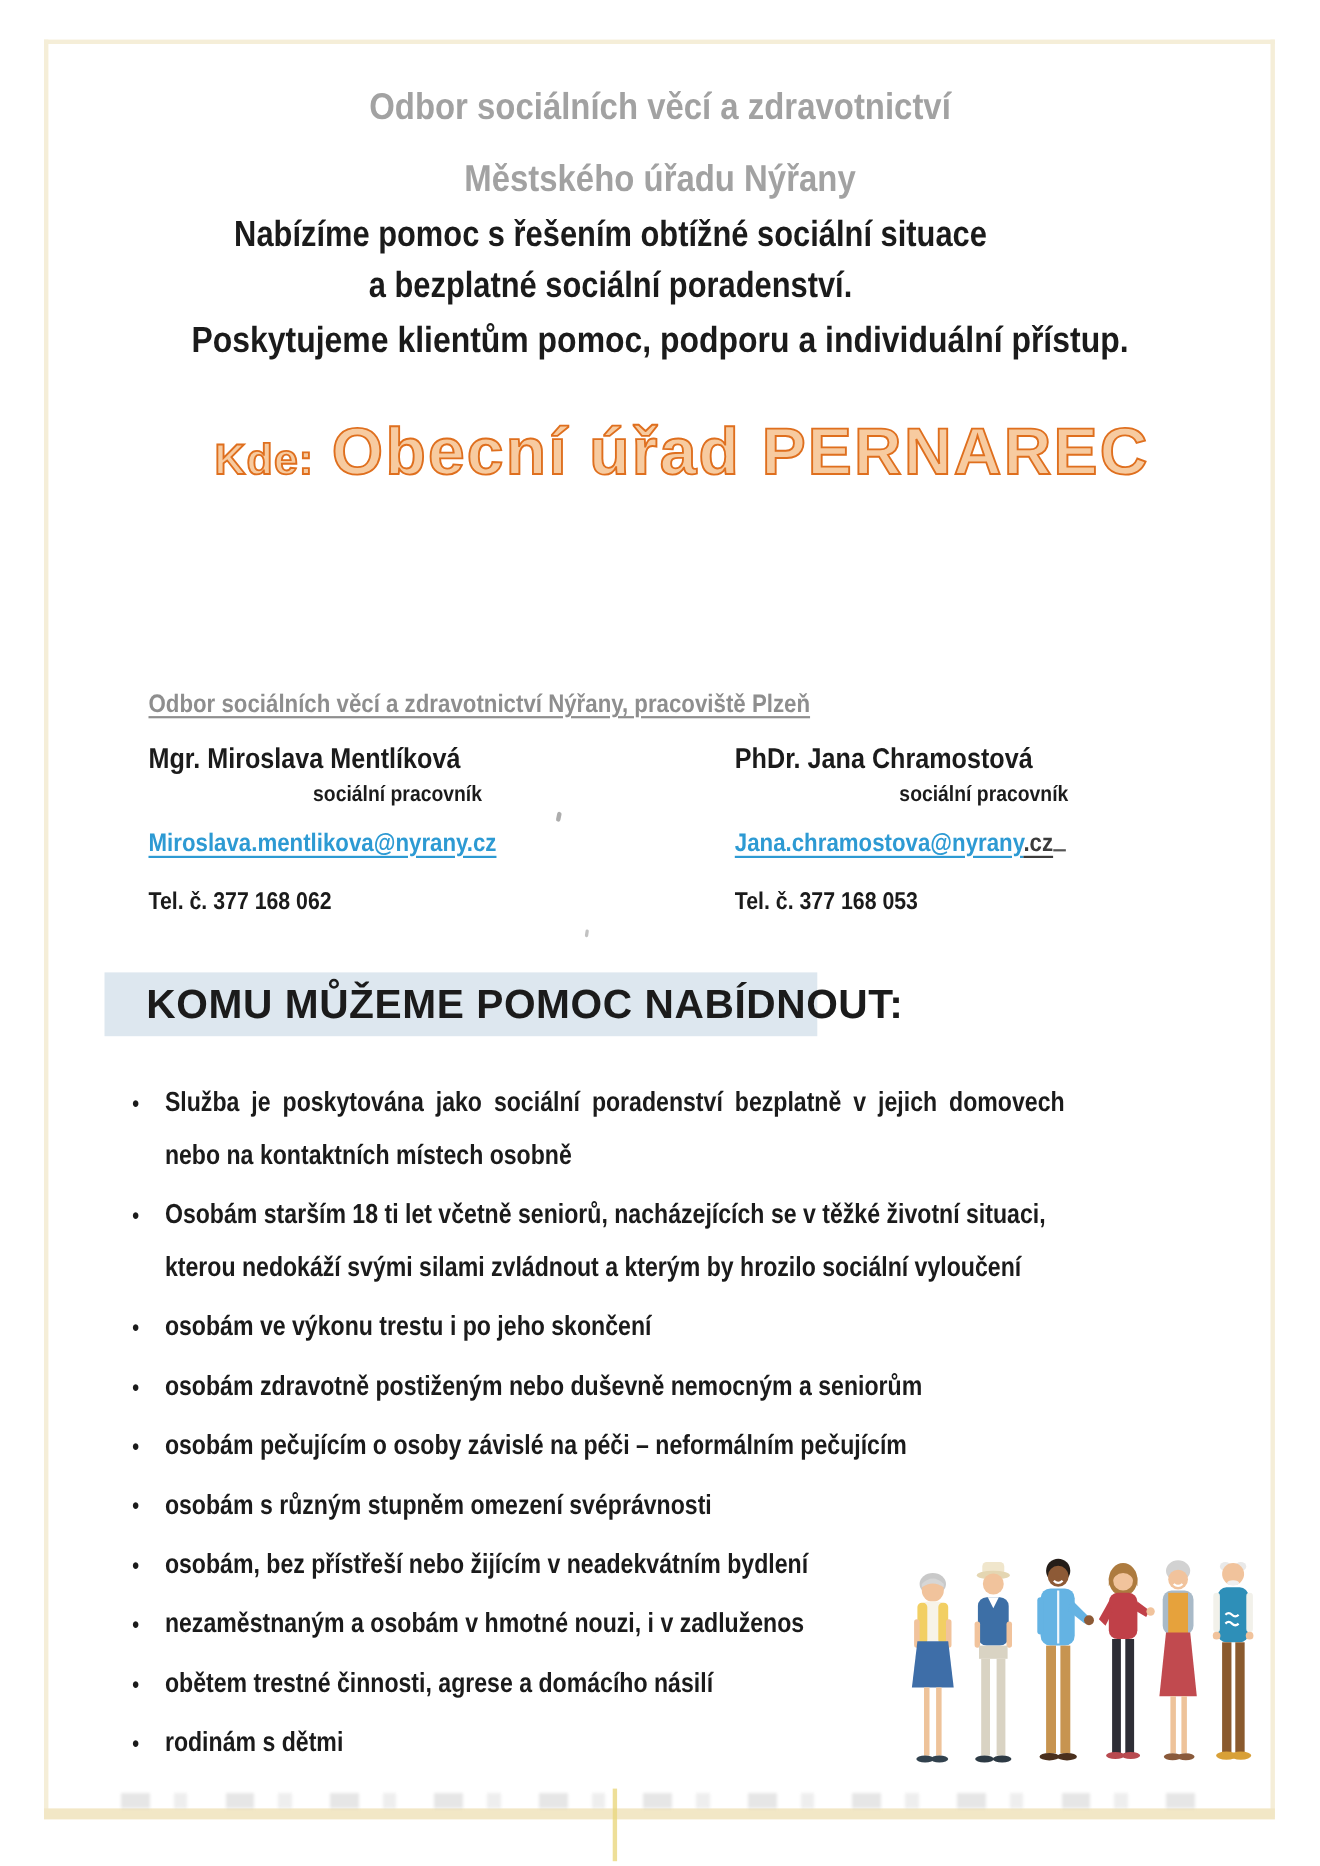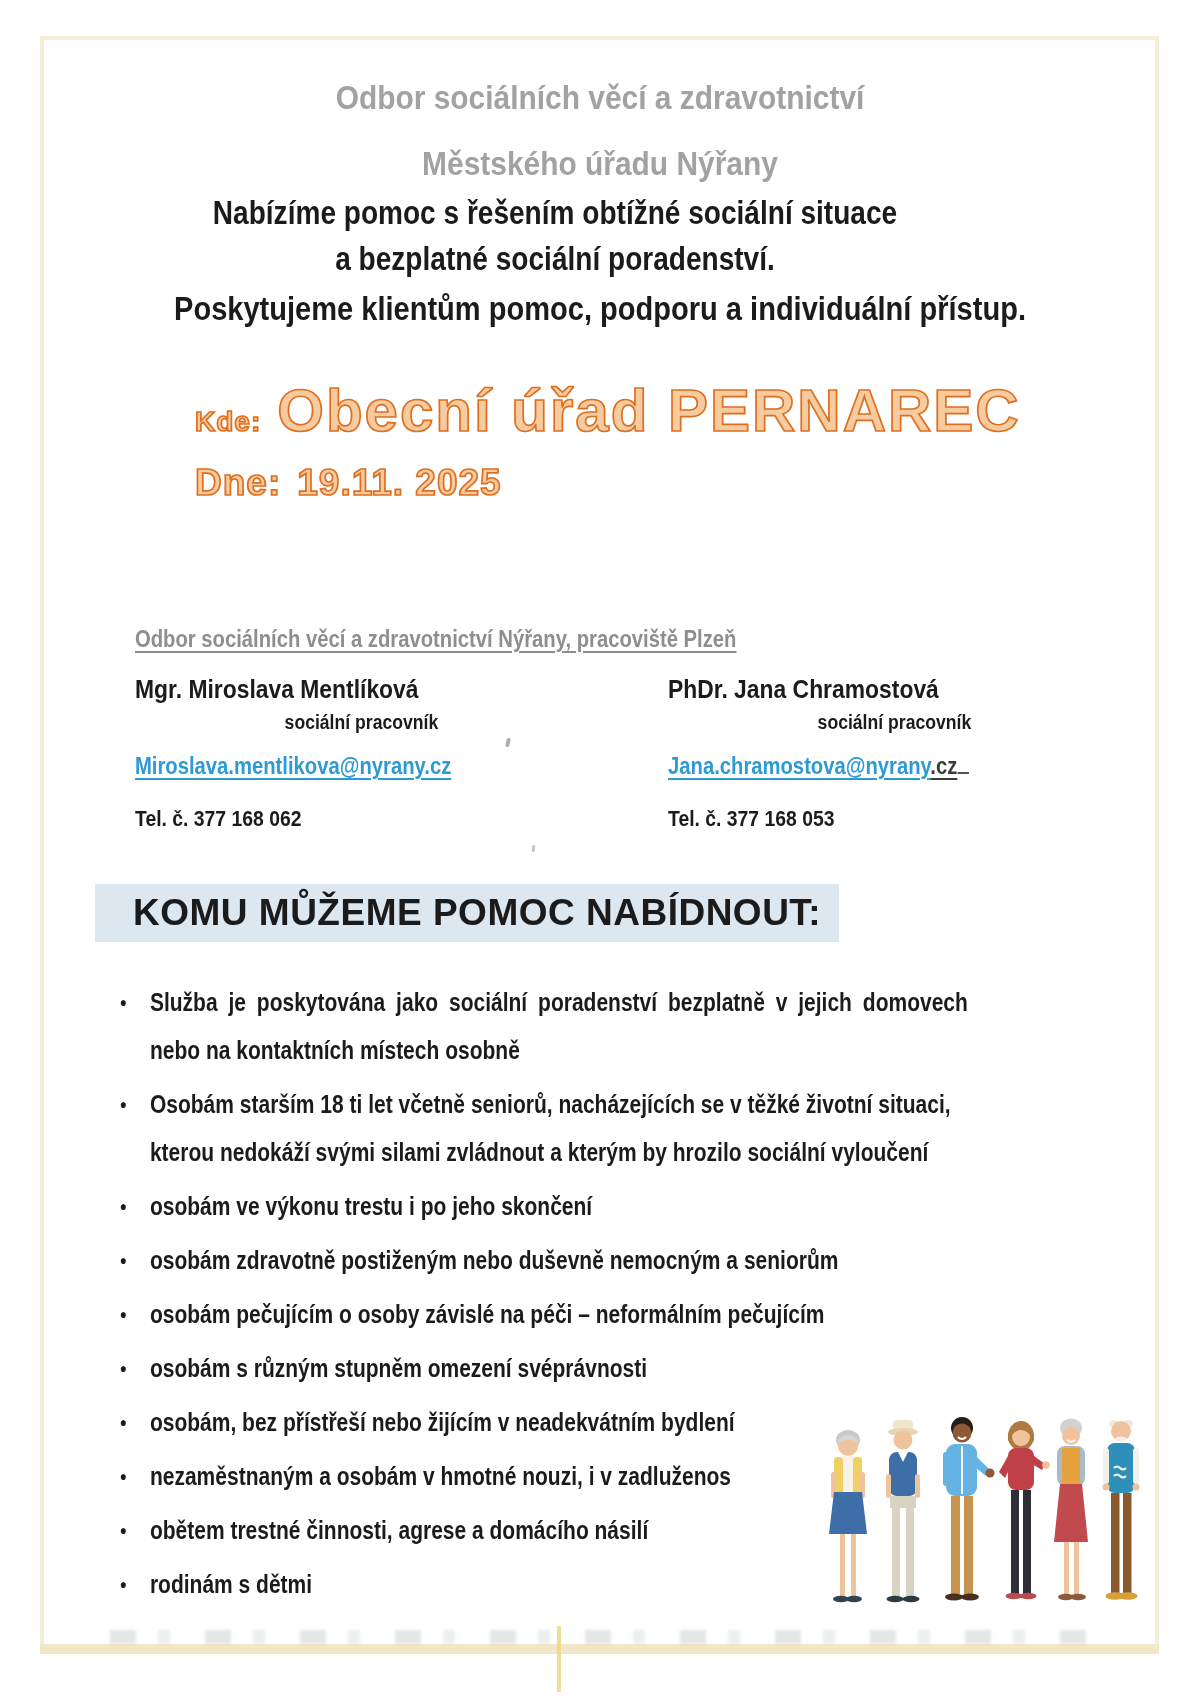--- a/index.html
+++ b/index.html
@@ -19,21 +19,21 @@
           transform:scaleX(0.88); transform-origin:center top; }
   .intro12 { position:absolute; left:42px; top:190px; width:1026px; text-align:center;
              font-weight:700; font-size:33px; line-height:46px;
              transform:scaleX(0.85); transform-origin:center top; white-space:nowrap; }
   .intro3 { position:absolute; left:42px; top:290px; width:1116px; text-align:center;
             font-weight:700; font-size:33px; transform:scaleX(0.88); transform-origin:center top;
             white-space:nowrap; }
 
   .event-row { position:absolute; left:195px; display:flex; align-items:baseline; gap:16px; white-space:nowrap; }
   .outline { font-weight:700; color:#f7cba0; -webkit-text-stroke:1.7px #df6f1e; letter-spacing:1px; }
-  .ev-label-lg { font-size:28px; }
+  .ev-label-lg { font-size:39px; }
   .ev-value-lg { font-size:60px; letter-spacing:2px; }
   .ev-md { font-size:37px; }
   .row-kde { top:376px; }
   .row-dne { top:462px; }
   .row-od  { top:530px; }
 
   .office-line { position:absolute; left:135px; top:626px; font-size:23px; font-weight:700;
                  color:#8e8e8e; text-decoration:underline; text-underline-offset:4px;
                  transform:scaleX(0.88); transform-origin:left top; white-space:nowrap; }
 
@@ -42,21 +42,21 @@
   .contact-col.left  { left:135px; }
   .contact-col.right { left:668px; }
   .c-name  { font-size:26px; font-weight:700; line-height:30px; }
   .c-role  { font-size:20px; font-weight:700; margin-top:6px; padding-left:170px; line-height:24px; }
   .c-email { margin-top:18px; font-size:23px; font-weight:700; line-height:28px; color:#2d9ad3; cursor:pointer; }
   .c-email .mainpart { color:#2d9ad3; text-decoration:underline; text-underline-offset:4px; }
   .c-email .darkpart { color:#3b3b3b; text-decoration:underline; text-underline-offset:4px; }
   .c-email .trail { display:inline-block; width:13px; height:4px; border-bottom:2px solid #555; }
   .c-phone { margin-top:26px; font-size:22px; font-weight:700; line-height:26px; }
 
-  .komu { position:absolute; left:95px; top:884px; width:744px; height:58px; background:#dde7ef; }
+  .komu { position:absolute; left:95px; top:884px; width:648px; height:58px; background:#dde7ef; }
   .komu .komu-text { font-size:37px; font-weight:700; line-height:58px; padding-left:38px;
                      letter-spacing:0.5px; white-space:nowrap; }
 
   .bullets { position:absolute; left:118px; top:978px; width:1090px; list-style:none;
              transform:scaleX(0.84); transform-origin:left top; }
   .bullet-item { position:relative; padding-left:38px; margin-bottom:6px;
                  font-size:25px; font-weight:700; line-height:48px; }
   .bullet-item::before { content:"●"; position:absolute; left:2px; top:0; font-size:14px; line-height:48px; }
   .bullet-line { white-space:nowrap; }
   .spread-line { word-spacing:6px; }
@@ -88,24 +88,20 @@
 
   <div class="intro12">
     <div>Nabízíme pomoc s řešením obtížné sociální situace</div>
     <div>a bezplatné sociální poradenství.</div>
   </div>
   <div class="intro3">Poskytujeme klientům pomoc, podporu a individuální přístup.</div>
 
   <div class="event-row row-kde">
     <span class="outline ev-label-lg">Kde:</span>
     <span class="outline ev-value-lg">Obecní úřad PERNAREC</span>
-  </div>
-  <div class="event-row row-dne">
-    <span class="outline ev-md">Dne:</span>
-    <span class="outline ev-md">19.11. 2025</span>
   </div>
 
   <div class="office-line">Odbor sociálních věcí a zdravotnictví Nýřany, pracoviště Plzeň</div>
 
   <div class="contact-col left">
     <div class="c-name">Mgr. Miroslava Mentlíková</div>
     <div class="c-role">sociální pracovník</div>
     <div class="c-email">
       <span class="mainpart">Miroslava.mentlikova@nyrany.cz</span>
     </div>

